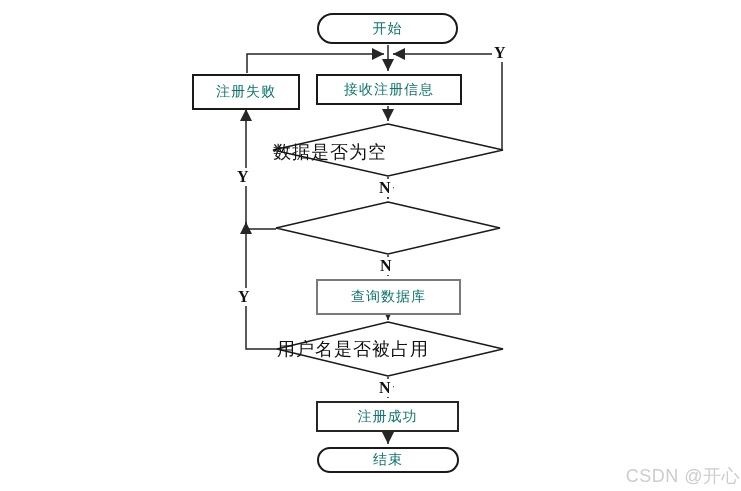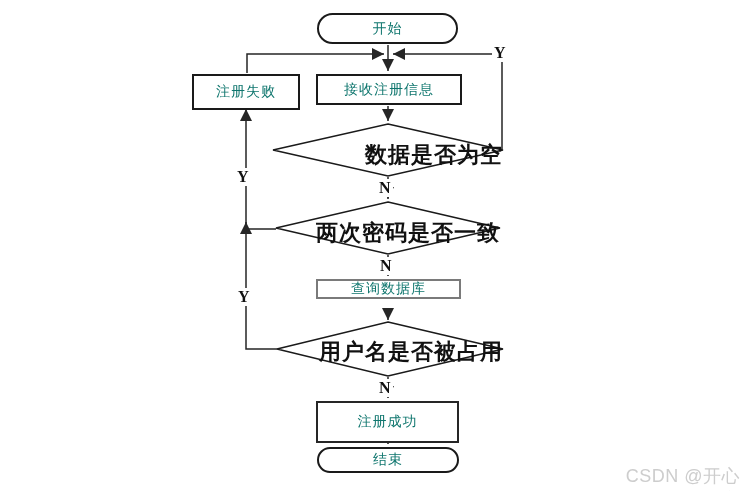--- a/index.html
+++ b/index.html
@@ -26,23 +26,23 @@
     justify-content: center;
     font-size: 14px;
     font-weight: normal;
     letter-spacing: 1px;
     color: #0f766e;
     white-space: nowrap;
   }
   .terminator { border-radius: 16px; }
   .diamond-label {
     position: absolute;
-    text-align: right;
-    font-size: 22px;
-    font-weight: bold;
+    text-align: left;
+    font-size: 18px;
+    font-weight: normal;
     letter-spacing: 1px;
     color: #111111;
     white-space: nowrap;
   }
   .branch-label {
     position: absolute;
     font-size: 16px;
     font-weight: bold;
     color: #111111;
     background: #ffffff;
@@ -58,22 +58,22 @@
     font-size: 18px;
     color: #cdcdcd;
     font-family: "Liberation Sans", "DejaVu Sans", sans-serif;
     text-align: right;
     letter-spacing: 0.5px;
   }
   
   #node-start    { left: 317px; top: 13px;  width: 141px; height: 31px; }
   #node-receive  { left: 316px; top: 74px;  width: 146px; height: 31px; }
   #node-fail     { left: 192px; top: 74px;  width: 108px; height: 36px; }
-  #node-query    { left: 316px; top: 279px; width: 145px; height: 20px; border-color: #7a7a7a; }
-  #node-success  { left: 316px; top: 401px; width: 143px; height: 42px; border-color: #262626; }
+  #node-query    { left: 316px; top: 279px; width: 145px; height: 36px; border-color: #7a7a7a; }
+  #node-success  { left: 316px; top: 401px; width: 143px; height: 31px; border-color: #262626; }
   #node-end      { left: 317px; top: 447px; width: 142px; height: 26px; }
   #label-d1 { left: 273px; top: 140px; width: 230px; }
   #label-d2 { left: 276px; top: 218px; width: 224px; }
   #label-d3 { left: 277px; top: 337px; width: 226px; }
   #branch-y-top    { left: 492px; top: 44px;  }
   #branch-y-left1  { left: 235px; top: 168px; }
   #branch-y-left2  { left: 236px; top: 288px; }
   #branch-n1 { left: 377px; top: 179px; }
   #branch-n2 { left: 378px; top: 257px; }
   #branch-n3 { left: 377px; top: 379px; }
@@ -109,21 +109,20 @@
   </svg>
 
   <div class="node terminator" id="node-start">开始</div>
   <div class="node" id="node-receive">接收注册信息</div>
   <div class="node" id="node-fail">注册失败</div>
   <div class="node" id="node-query">查询数据库</div>
   <div class="node" id="node-success">注册成功</div>
   <div class="node terminator" id="node-end">结束</div>
 
   <div class="diamond-label" id="label-d1">数据是否为空</div>
-  <div class="diamond-label" id="label-d2">两次密码是否一致</div>
   <div class="diamond-label" id="label-d3">用户名是否被占用</div>
 
   <span class="branch-label" id="branch-y-top">Y</span>
   <span class="branch-label" id="branch-n1">N</span>
   <span class="branch-label" id="branch-y-left1">Y</span>
   <span class="branch-label" id="branch-n2">N</span>
   <span class="branch-label" id="branch-y-left2">Y</span>
   <span class="branch-label" id="branch-n3">N</span>
 
   <div class="watermark">CSDN @开心工作室</div>

